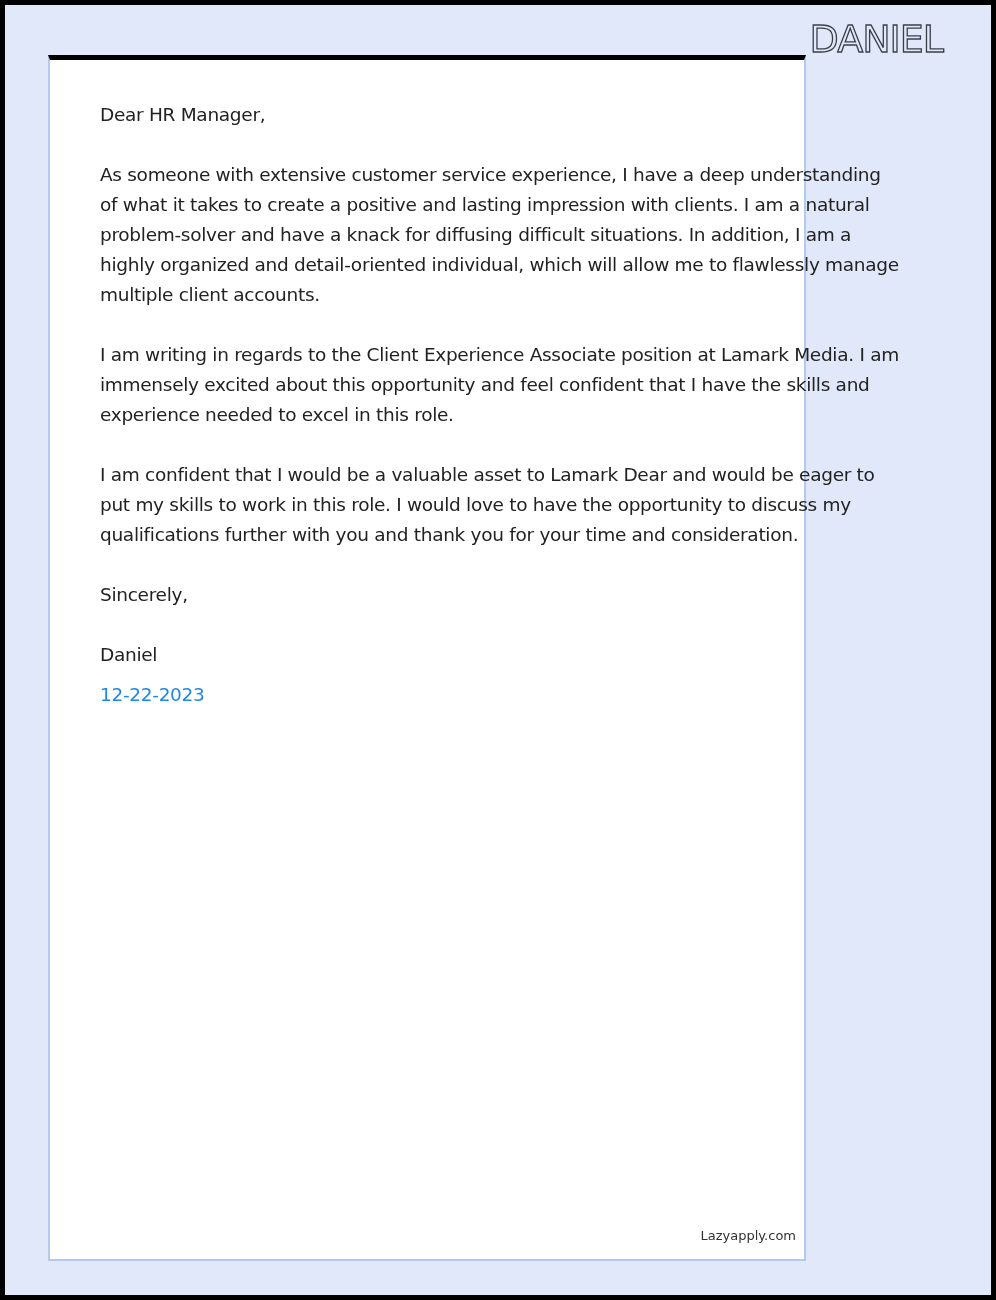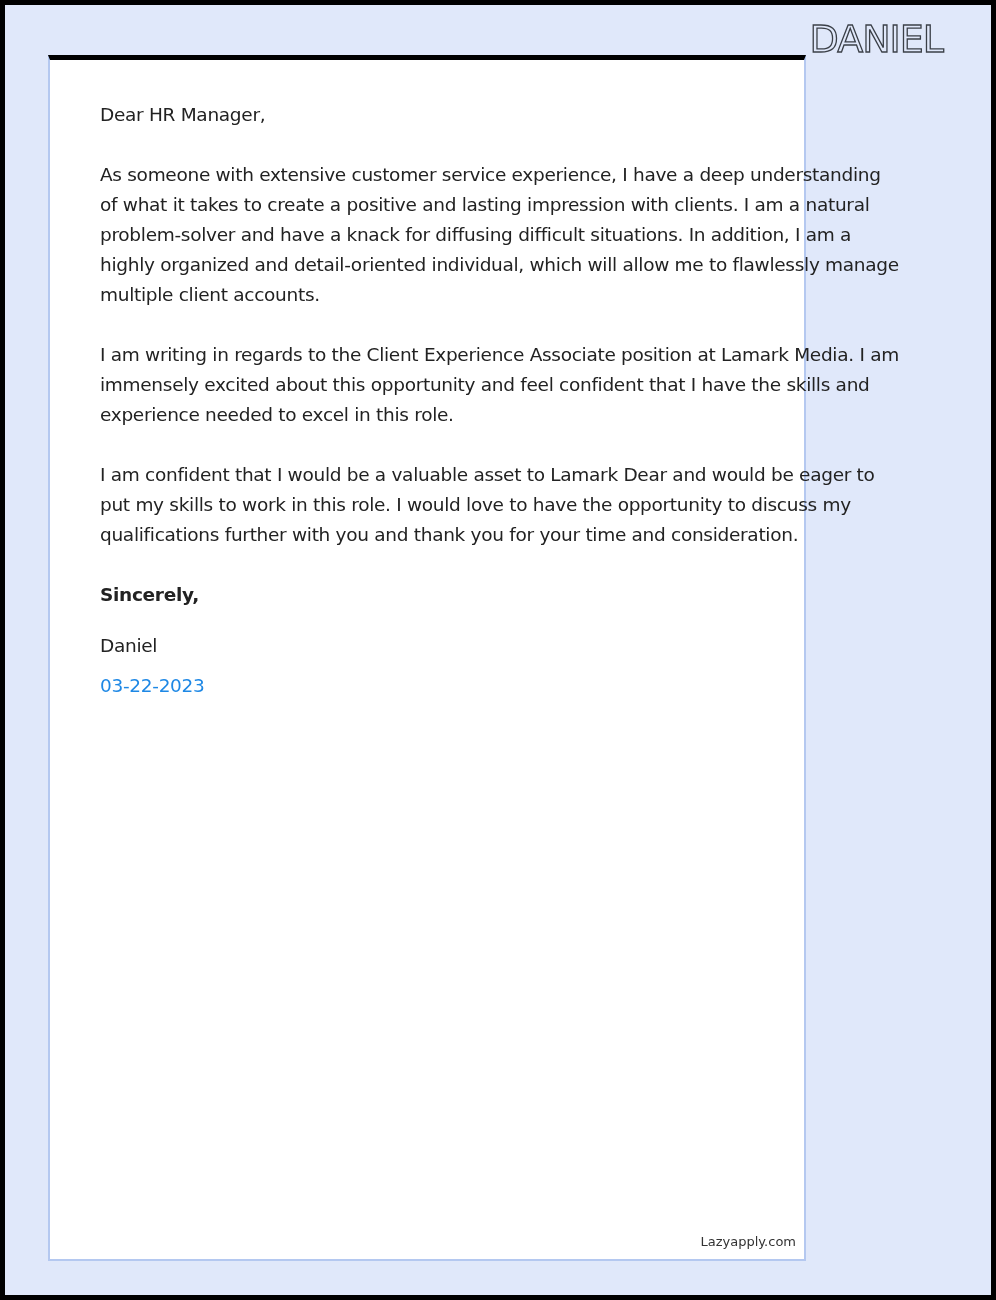--- a/index.html
+++ b/index.html
@@ -18,36 +18,36 @@
     position: absolute; left: 43px; top: 50px; width: 758px; height: 1206px;
     background: #fff; box-sizing: border-box;
     border-left: 2px solid #b4c8f0; border-right: 2px solid #b4c8f0; border-bottom: 2px solid #b4c8f0;
     border-top: 5px solid #000;
   }
   .letter {
     position: absolute; left: 50px; top: 40px; width: 800px;
     font-size: 18.5px; line-height: 30px; color: #222; letter-spacing: -0.3px;
   }
   .letter p { margin: 0 0 30px 0; }
-  .letter p.sig { margin-bottom: 21px; font-weight: bold; }
+  .letter p.sig { margin-bottom: 30px; }
   .letter p.name { margin-bottom: 10px; }
   .date { color: #1e88e5; }
   .footer {
-    position: absolute; right: 8px; bottom: 10px; font-size: 13px; color: #333;
+    position: absolute; right: 8px; bottom: 16px; font-size: 13px; color: #333;
   }
 </style>
 </head>
 <body>
 
 <div class="name-header">DANIEL</div>
 
 <div class="card">
   <div class="letter">
     <p>Dear HR Manager,</p>
     <p>As someone with extensive customer service experience, I have a deep understanding of what it takes to create a positive and lasting impression with clients. I am a natural problem-solver and have a knack for diffusing difficult situations. In addition, I am a highly organized and detail-oriented individual, which will allow me to flawlessly manage multiple client accounts.</p>
     <p>I am writing in regards to the Client Experience Associate position at Lamark Media. I am immensely excited about this opportunity and feel confident that I have the skills and experience needed to excel in this role.</p>
     <p>I am confident that I would be a valuable asset to Lamark Dear and would be eager to put my skills to work in this role. I would love to have the opportunity to discuss my qualifications further with you and thank you for your time and consideration.</p>
     <p class="sig">Sincerely,</p>
     <p class="name">Daniel</p>
-    <div class="date">03-22-2023</div>
+    <div class="date">12-22-2023</div>
   </div>
   <div class="footer">Lazyapply.com</div>
 </div>
 
 </body></html>

